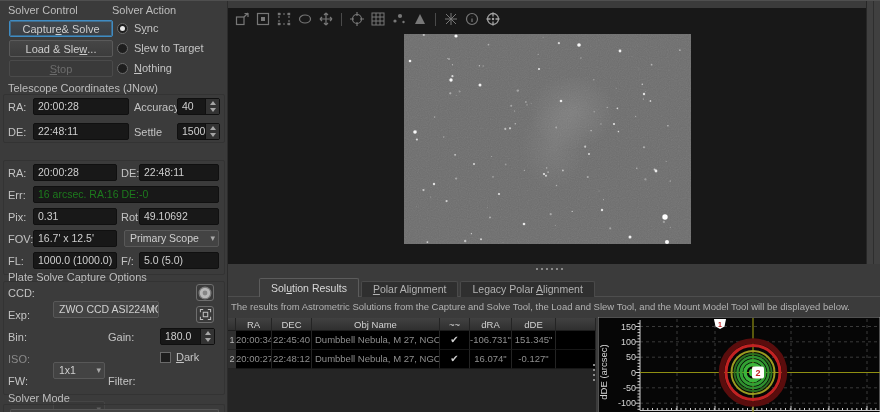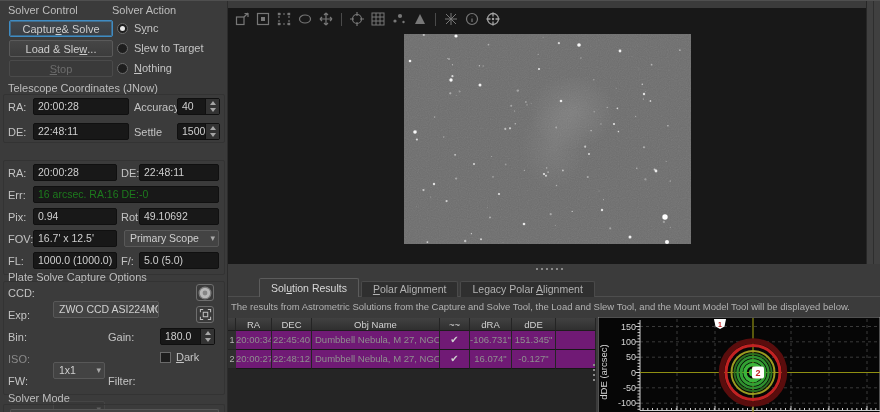--- a/index.html
+++ b/index.html
@@ -48,21 +48,21 @@
        border-bottom:none;color:#b2b2b2;margin-right:2px;border-radius:2px 2px 0 0;}
   .tab.active{background:#3b3b3b;border-color:#5c5c5c;color:#d8d8d8;height:18px;line-height:18px;}
   #tabline{position:absolute;left:228px;top:295px;width:652px;height:1px;background:#4e4e4e;}
   #desc{position:absolute;left:231px;top:300px;width:645px;font-size:9.5px;color:#b2b2b2;white-space:nowrap;overflow:hidden;}
   
   #rtable{position:absolute;left:228px;top:317px;width:368px;height:95px;display:grid;
           grid-template-columns:8px 36px 40px 128px 30px 42px 44px 1fr;
           grid-template-rows:13px 19px 19px 1fr;background:#232323;font-size:9.5px;}
   .th{background:linear-gradient(#414141,#2f2f2f);border-right:1px solid #242424;border-bottom:1px solid #1d1d1d;
       color:#d2d2d2;text-align:center;line-height:13px;font-size:9.5px;overflow:hidden;}
-  .td{background:#701a75;border-right:1px solid #242424;border-bottom:1px solid #171717;color:#8f8f8f;
+  .td{background:#000000;border-right:1px solid #242424;border-bottom:1px solid #171717;color:#8f8f8f;
       line-height:18px;text-align:center;overflow:hidden;white-space:nowrap;}
   .td.left{text-align:left;padding-left:3px;}
   .gut{background:#2f2f2f;border-bottom:1px solid #242424;color:#b5b5b5;font-size:9px;text-align:center;line-height:18px;}
   .fill{background:#252525;}
   .chk{color:#cfcfcf;font-size:10px;}
   
   .hdots{position:absolute;left:536px;top:267px;width:2px;height:2px;background:#8a8a8a;
          box-shadow:5px 0 #8a8a8a,10px 0 #8a8a8a,15px 0 #8a8a8a,20px 0 #8a8a8a,25px 0 #8a8a8a;}
   .vdots{position:absolute;left:593px;top:363px;width:2px;height:2px;background:#8a8a8a;
          box-shadow:0 5px #8a8a8a,0 10px #8a8a8a,0 15px #8a8a8a;}
@@ -127,21 +127,21 @@
     </div>
 
     <div class="abs gbox" style="left:3px;top:159px;width:220px;height:113px;"></div>
     <div class="abs lbl" style="left:8px;top:166px;">RA:</div>
     <div class="abs fld" style="left:33px;top:163px;width:84px;height:17px;">20:00:28</div>
     <div class="abs lbl" style="left:121px;top:166px;">DE:</div>
     <div class="abs fld" style="left:139px;top:163px;width:80px;height:17px;">22:48:11</div>
     <div class="abs lbl" style="left:8px;top:188px;">Err:</div>
     <div class="abs fld" style="left:33px;top:185px;width:186px;height:17px;color:#1d7a1d;">16 arcsec. RA:16 DE:-0</div>
     <div class="abs lbl" style="left:8px;top:210px;">Pix:</div>
-    <div class="abs fld" style="left:33px;top:207px;width:84px;height:17px;">0.94</div>
+    <div class="abs fld" style="left:33px;top:207px;width:84px;height:17px;">0.31</div>
     <div class="abs lbl" style="left:121px;top:210px;">Rot:</div>
     <div class="abs fld" style="left:139px;top:207px;width:80px;height:17px;">49.10692</div>
     <div class="abs lbl" style="left:8px;top:232px;">FOV:</div>
     <div class="abs fld" style="left:33px;top:229px;width:84px;height:17px;">16.7' x 12.5'</div>
     <div class="abs dd" style="left:124px;top:229px;width:95px;height:17px;">Primary Scope</div>
     <div class="abs lbl" style="left:8px;top:254px;">FL:</div>
     <div class="abs fld" style="left:33px;top:251px;width:84px;height:17px;">1000.0 (1000.0)</div>
     <div class="abs lbl" style="left:121px;top:254px;">F/:</div>
     <div class="abs fld" style="left:139px;top:251px;width:80px;height:17px;">5.0 (5.0)</div>
 

